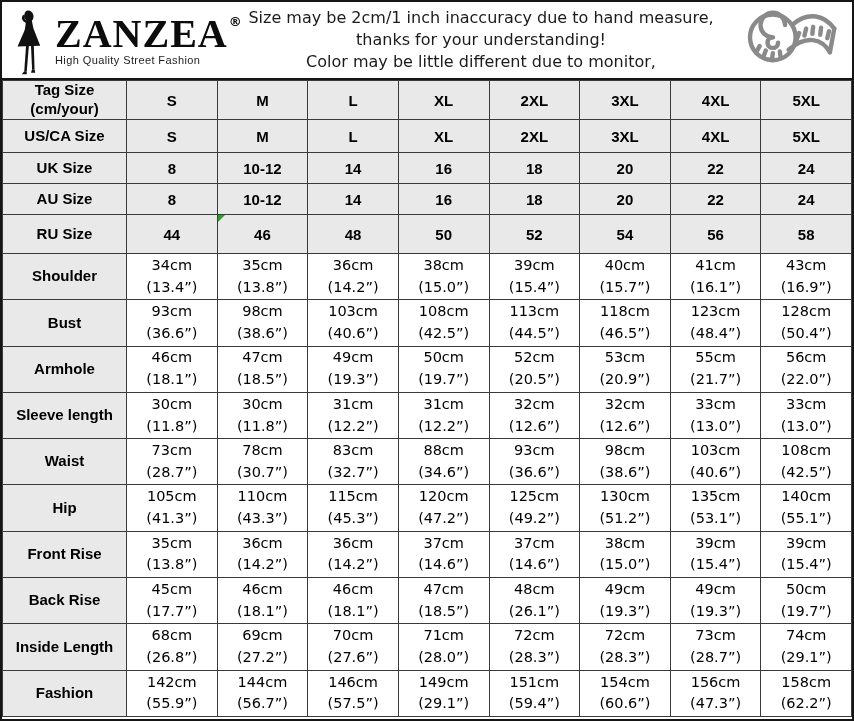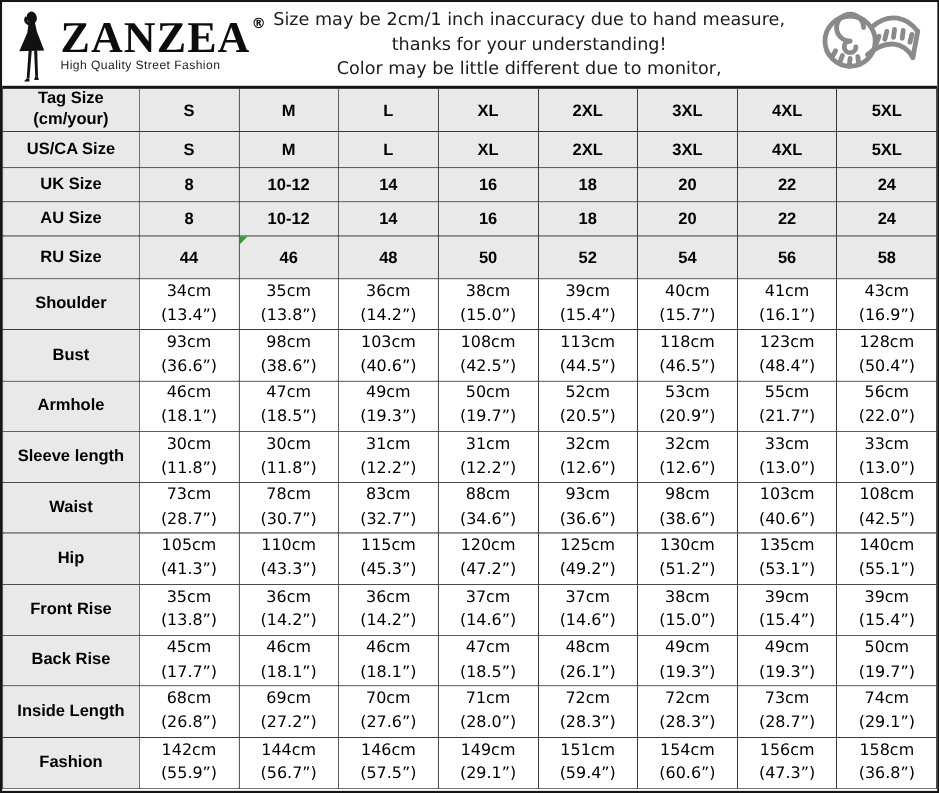--- a/index.html
+++ b/index.html
@@ -582,19 +582,19 @@
           <td class="m-cell">
             <div class="m-cm">154cm</div>
             <div class="m-inch">(60.6”)</div>
           </td>
           <td class="m-cell">
             <div class="m-cm">156cm</div>
             <div class="m-inch">(47.3”)</div>
           </td>
           <td class="m-cell">
             <div class="m-cm">158cm</div>
-            <div class="m-inch">(36.8”)</div>
+            <div class="m-inch">(62.2”)</div>
           </td>
         </tr>
       </tbody>
   </table>
 
 </div>
 
 </body></html>

